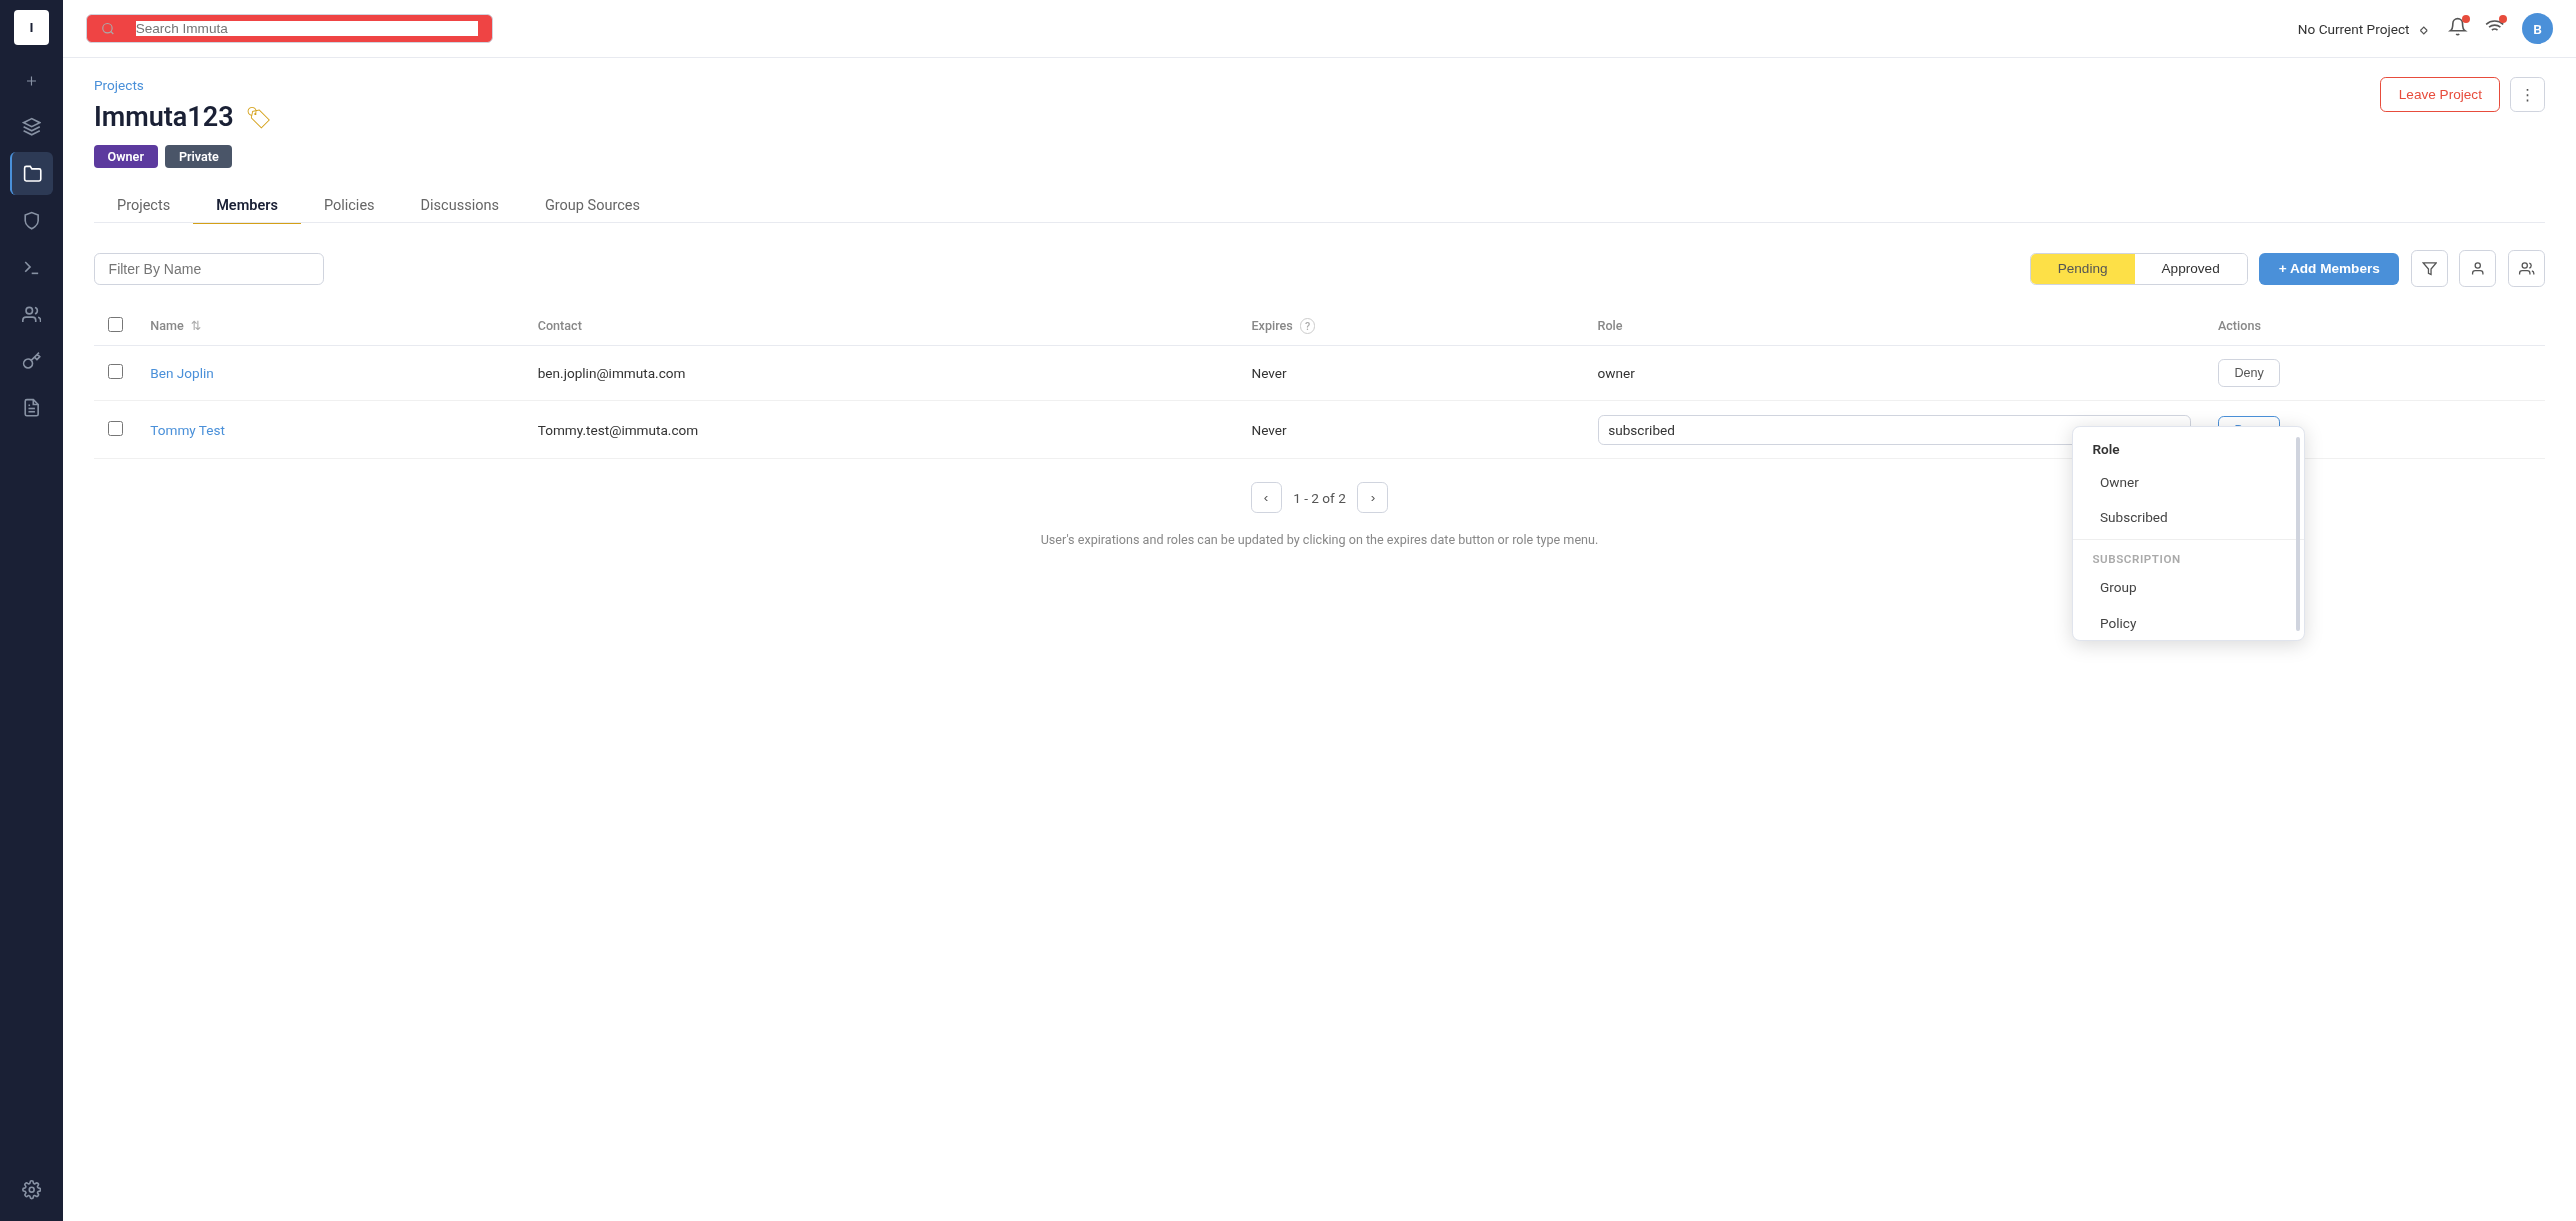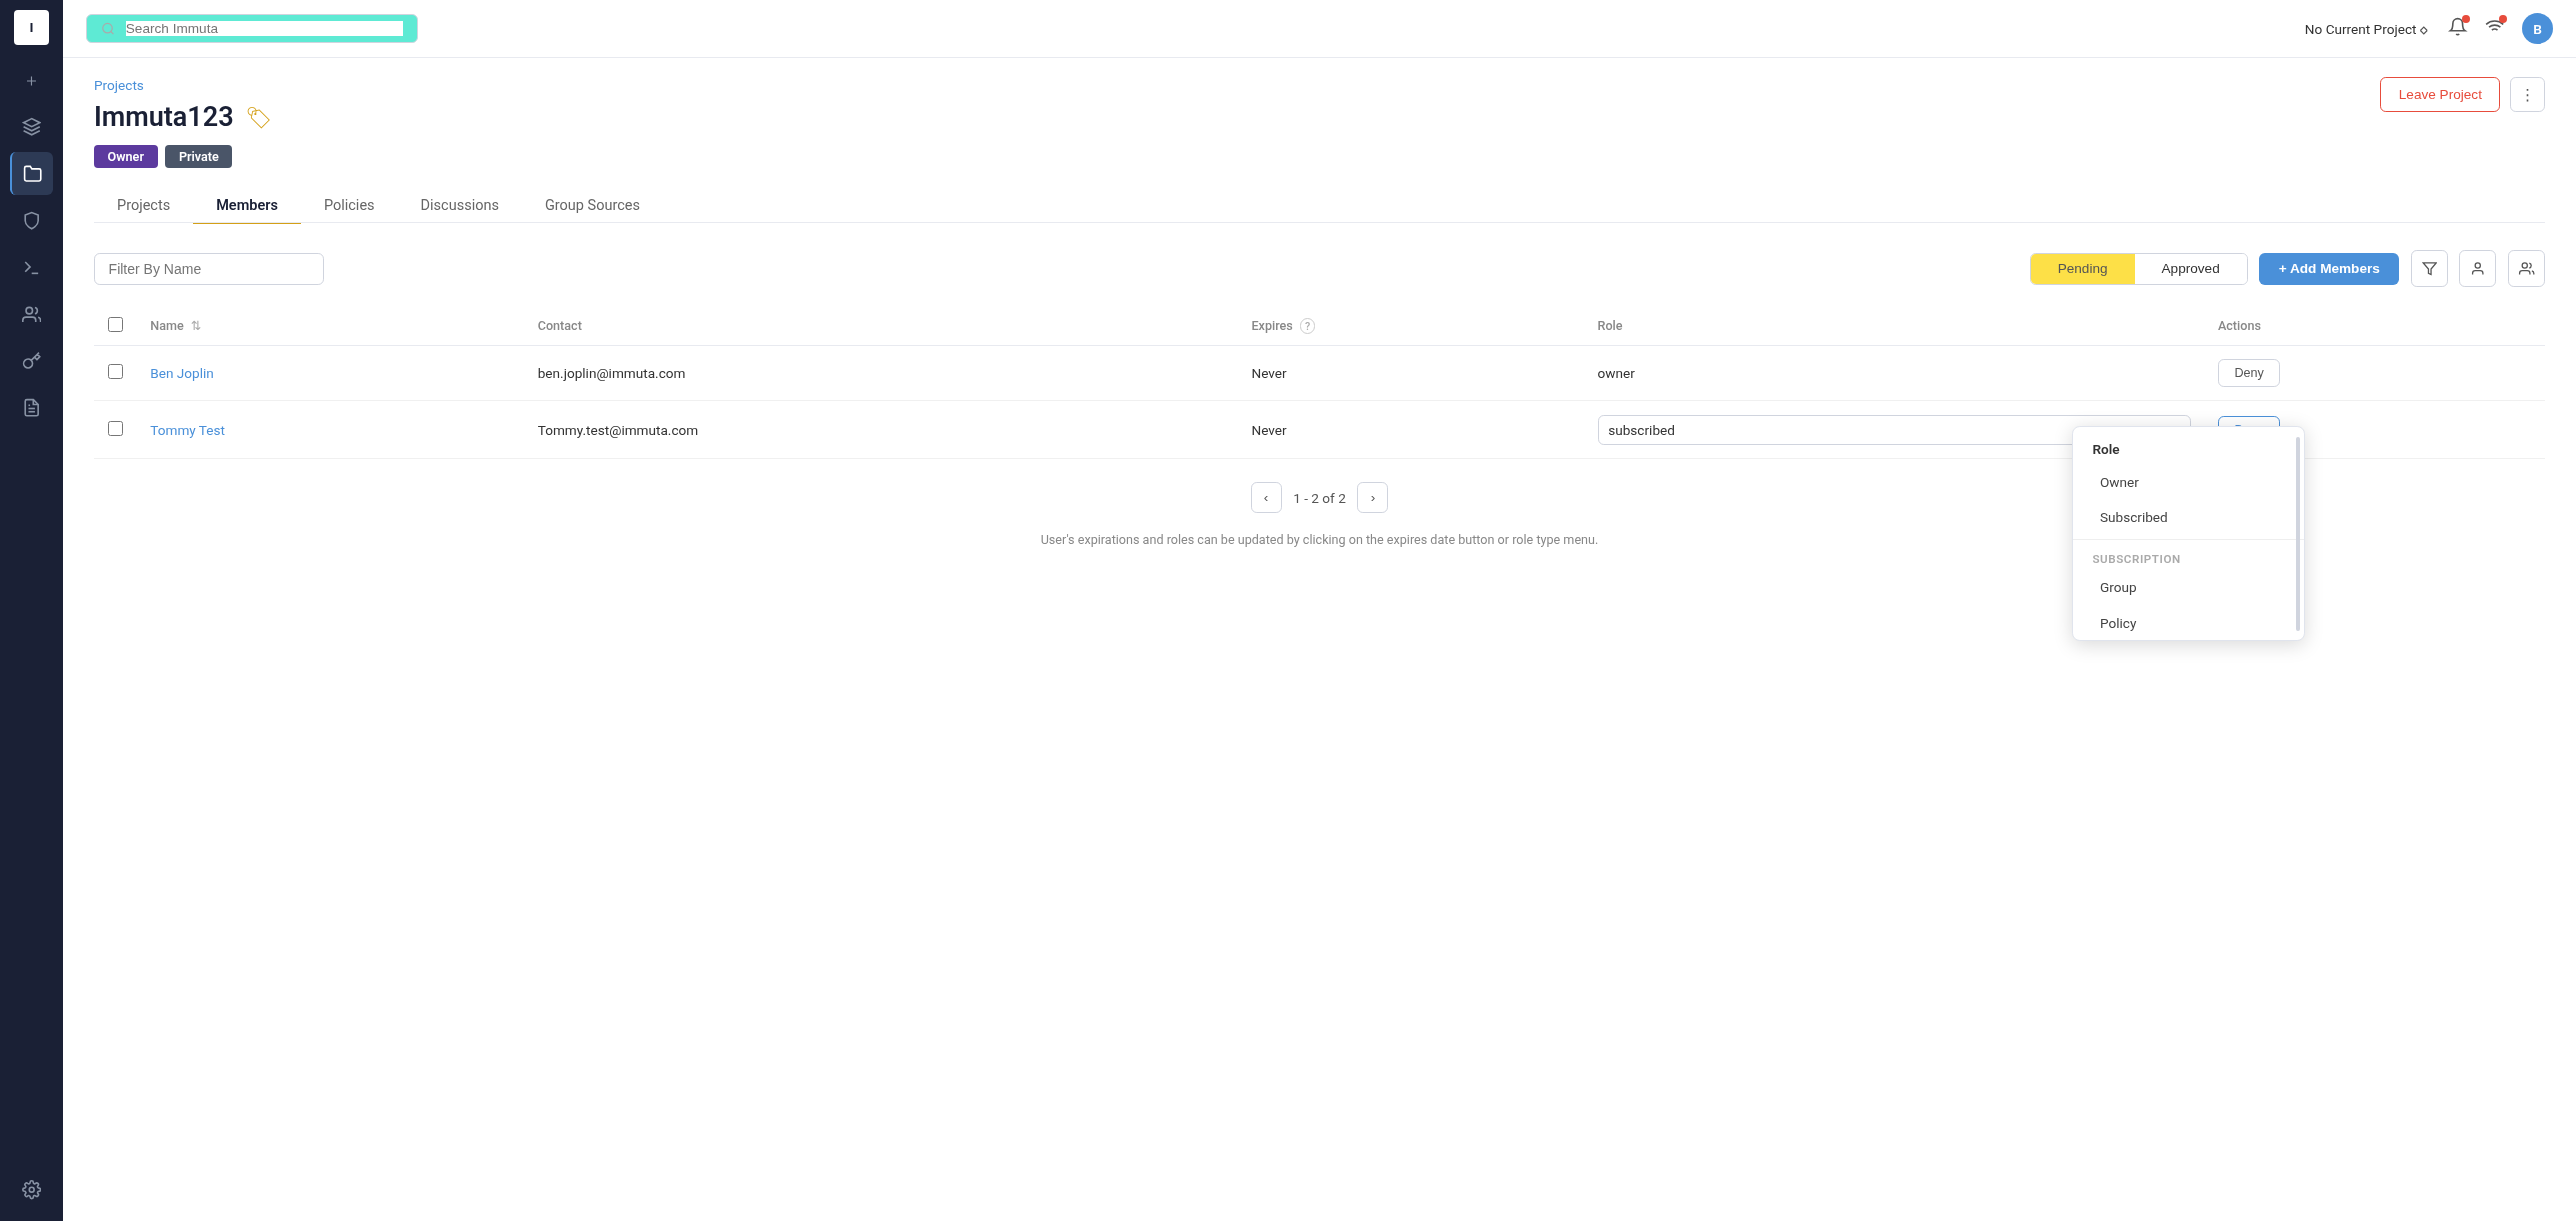--- a/index.html
+++ b/index.html
@@ -47,35 +47,35 @@
       align-items: center;
       padding: 0 23px;
       gap: 15.5px;
       flex-shrink: 0;
     }
     .search-box {
       display: flex; align-items: center;
       border: 1px solid #d0d4de;
       border-radius: 5.8px;
       padding: 5.8px 13.6px;
-      gap: 11px;
-      width: 332px;
-      background: #5eead4;
+      gap: 21px;
+      width: 407px;
+      background: #ef4444;
     }
     .search-box input {
       border: none; outline: none;
       font-size: 13.6px; color: #555;
       width: 100%;
     }
     .topbar-right {
       margin-left: auto;
       display: flex; align-items: center; gap: 17.4px;
     }
     .project-selector {
-      display: flex; align-items: center; gap: 1px;
+      display: flex; align-items: center; gap: 8px;
       font-size: 13.6px; color: #333;
       cursor: pointer;
     }
     .topbar-icon {
       position: relative;
       font-size: 17.4px;
       color: #555;
       cursor: pointer;
     }
     .topbar-icon .dot {

